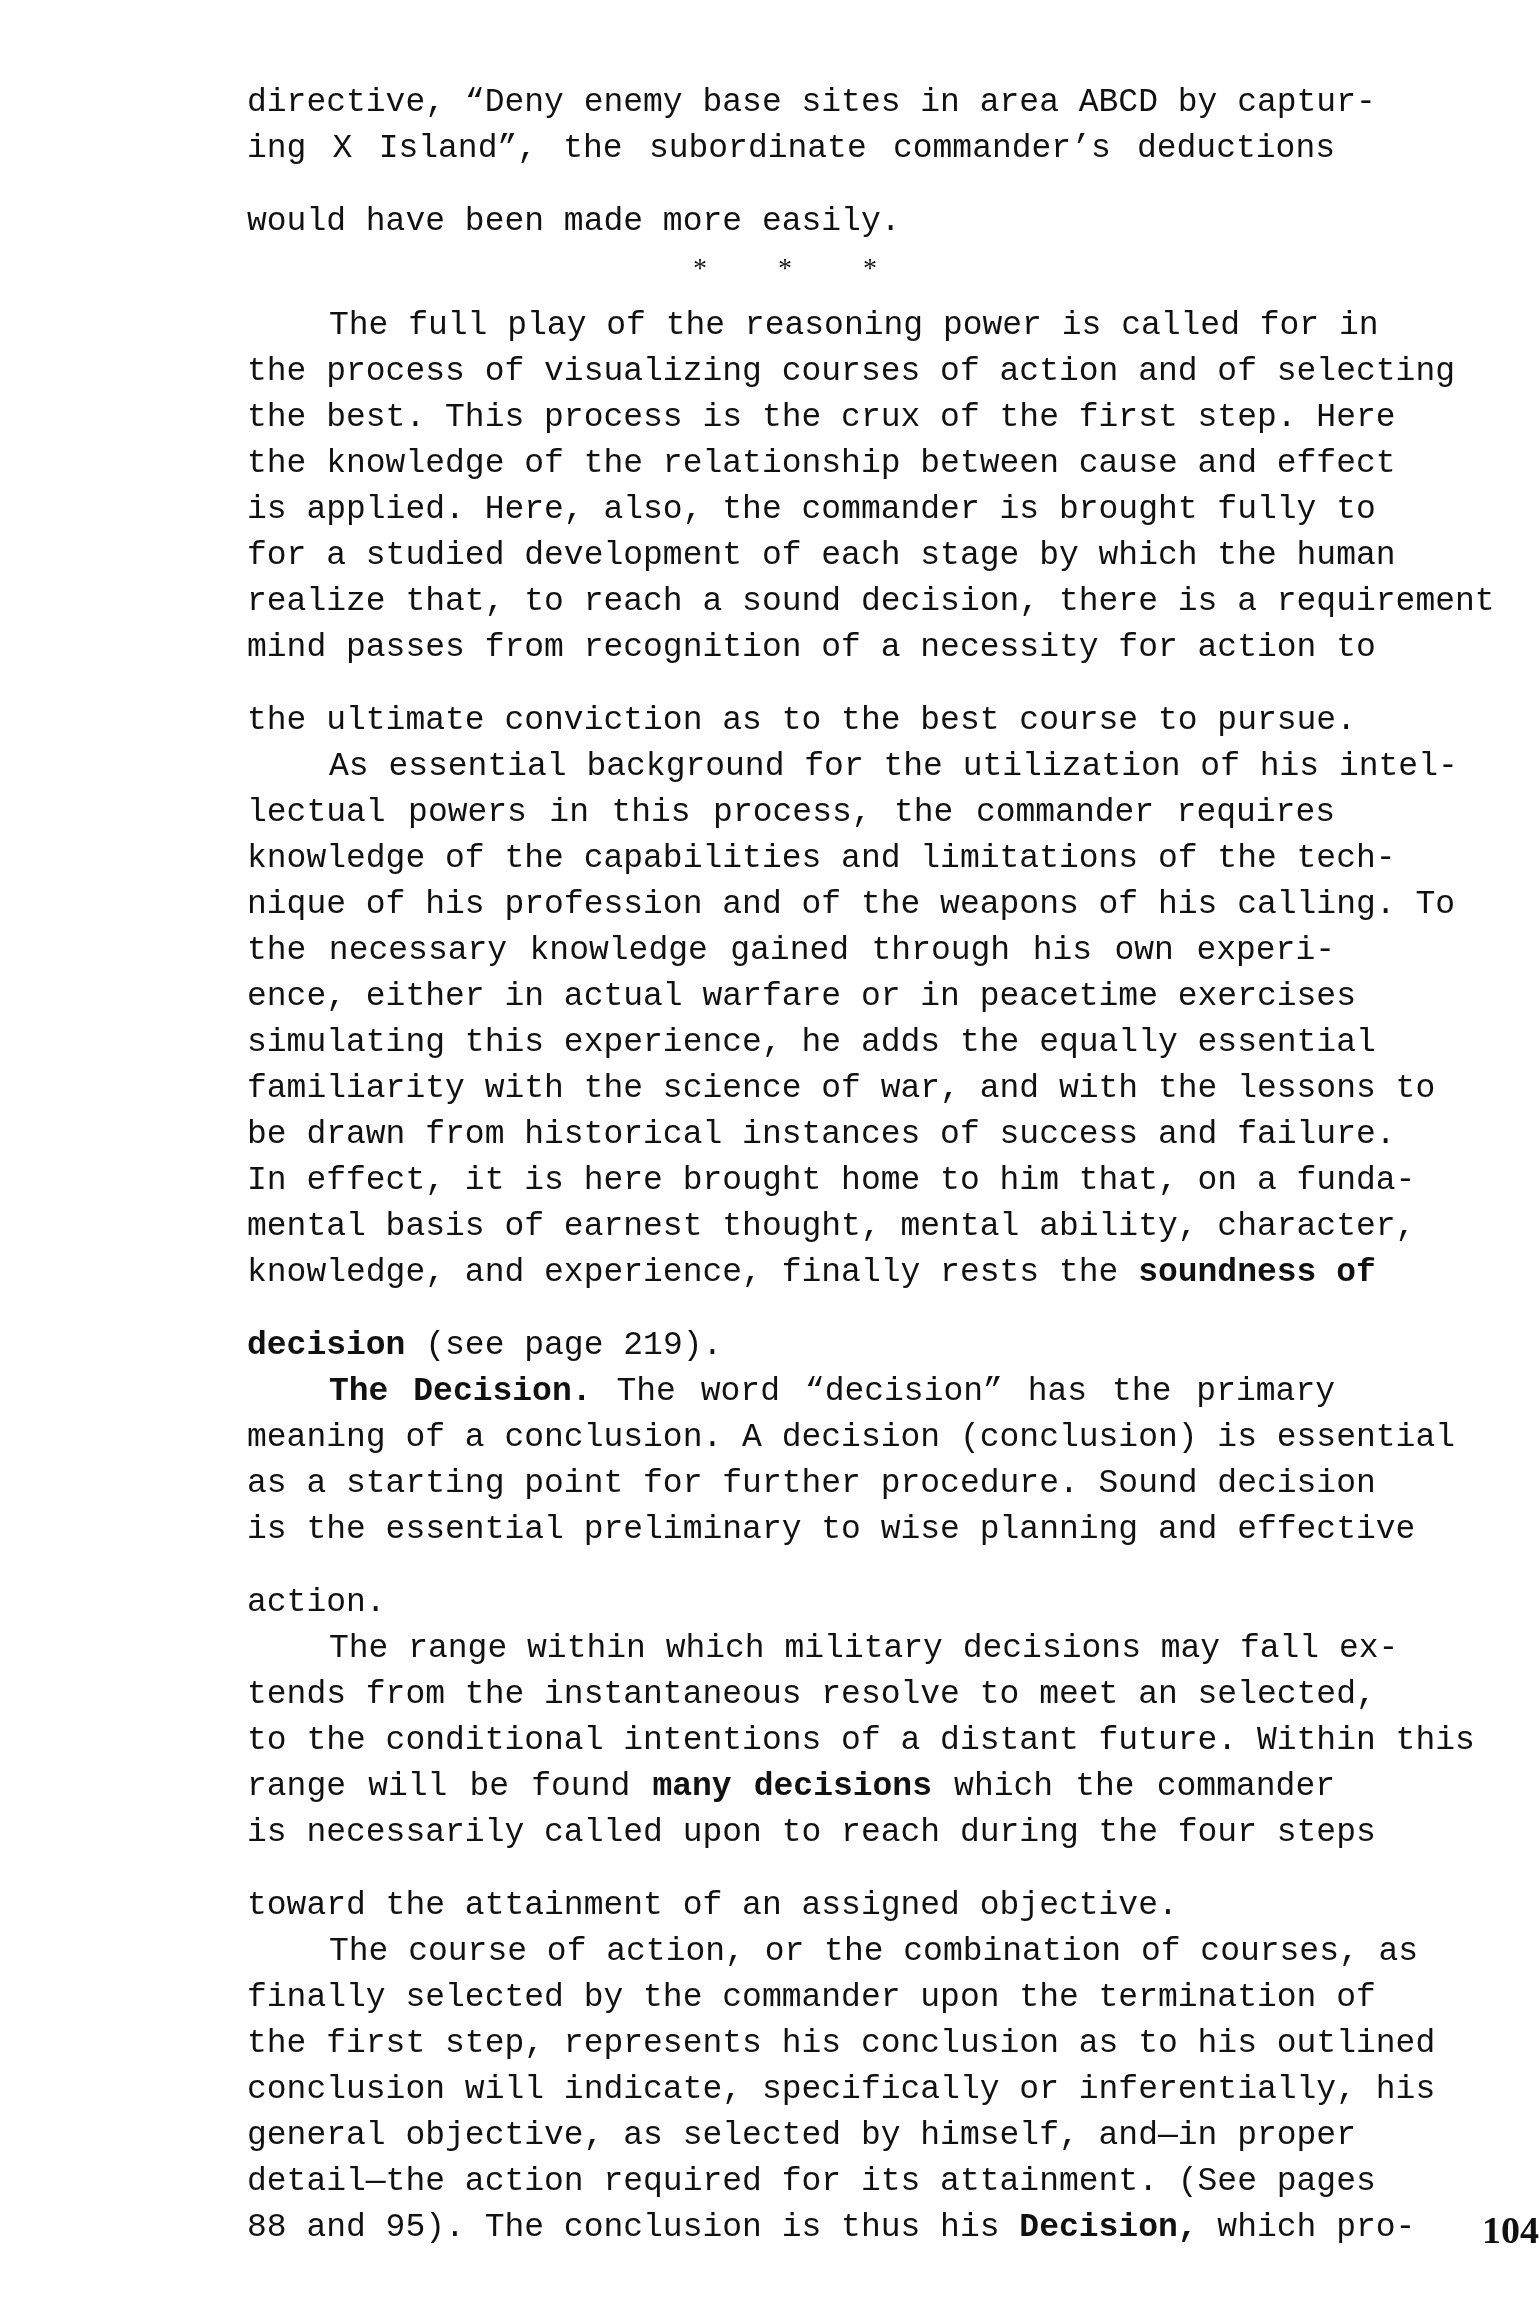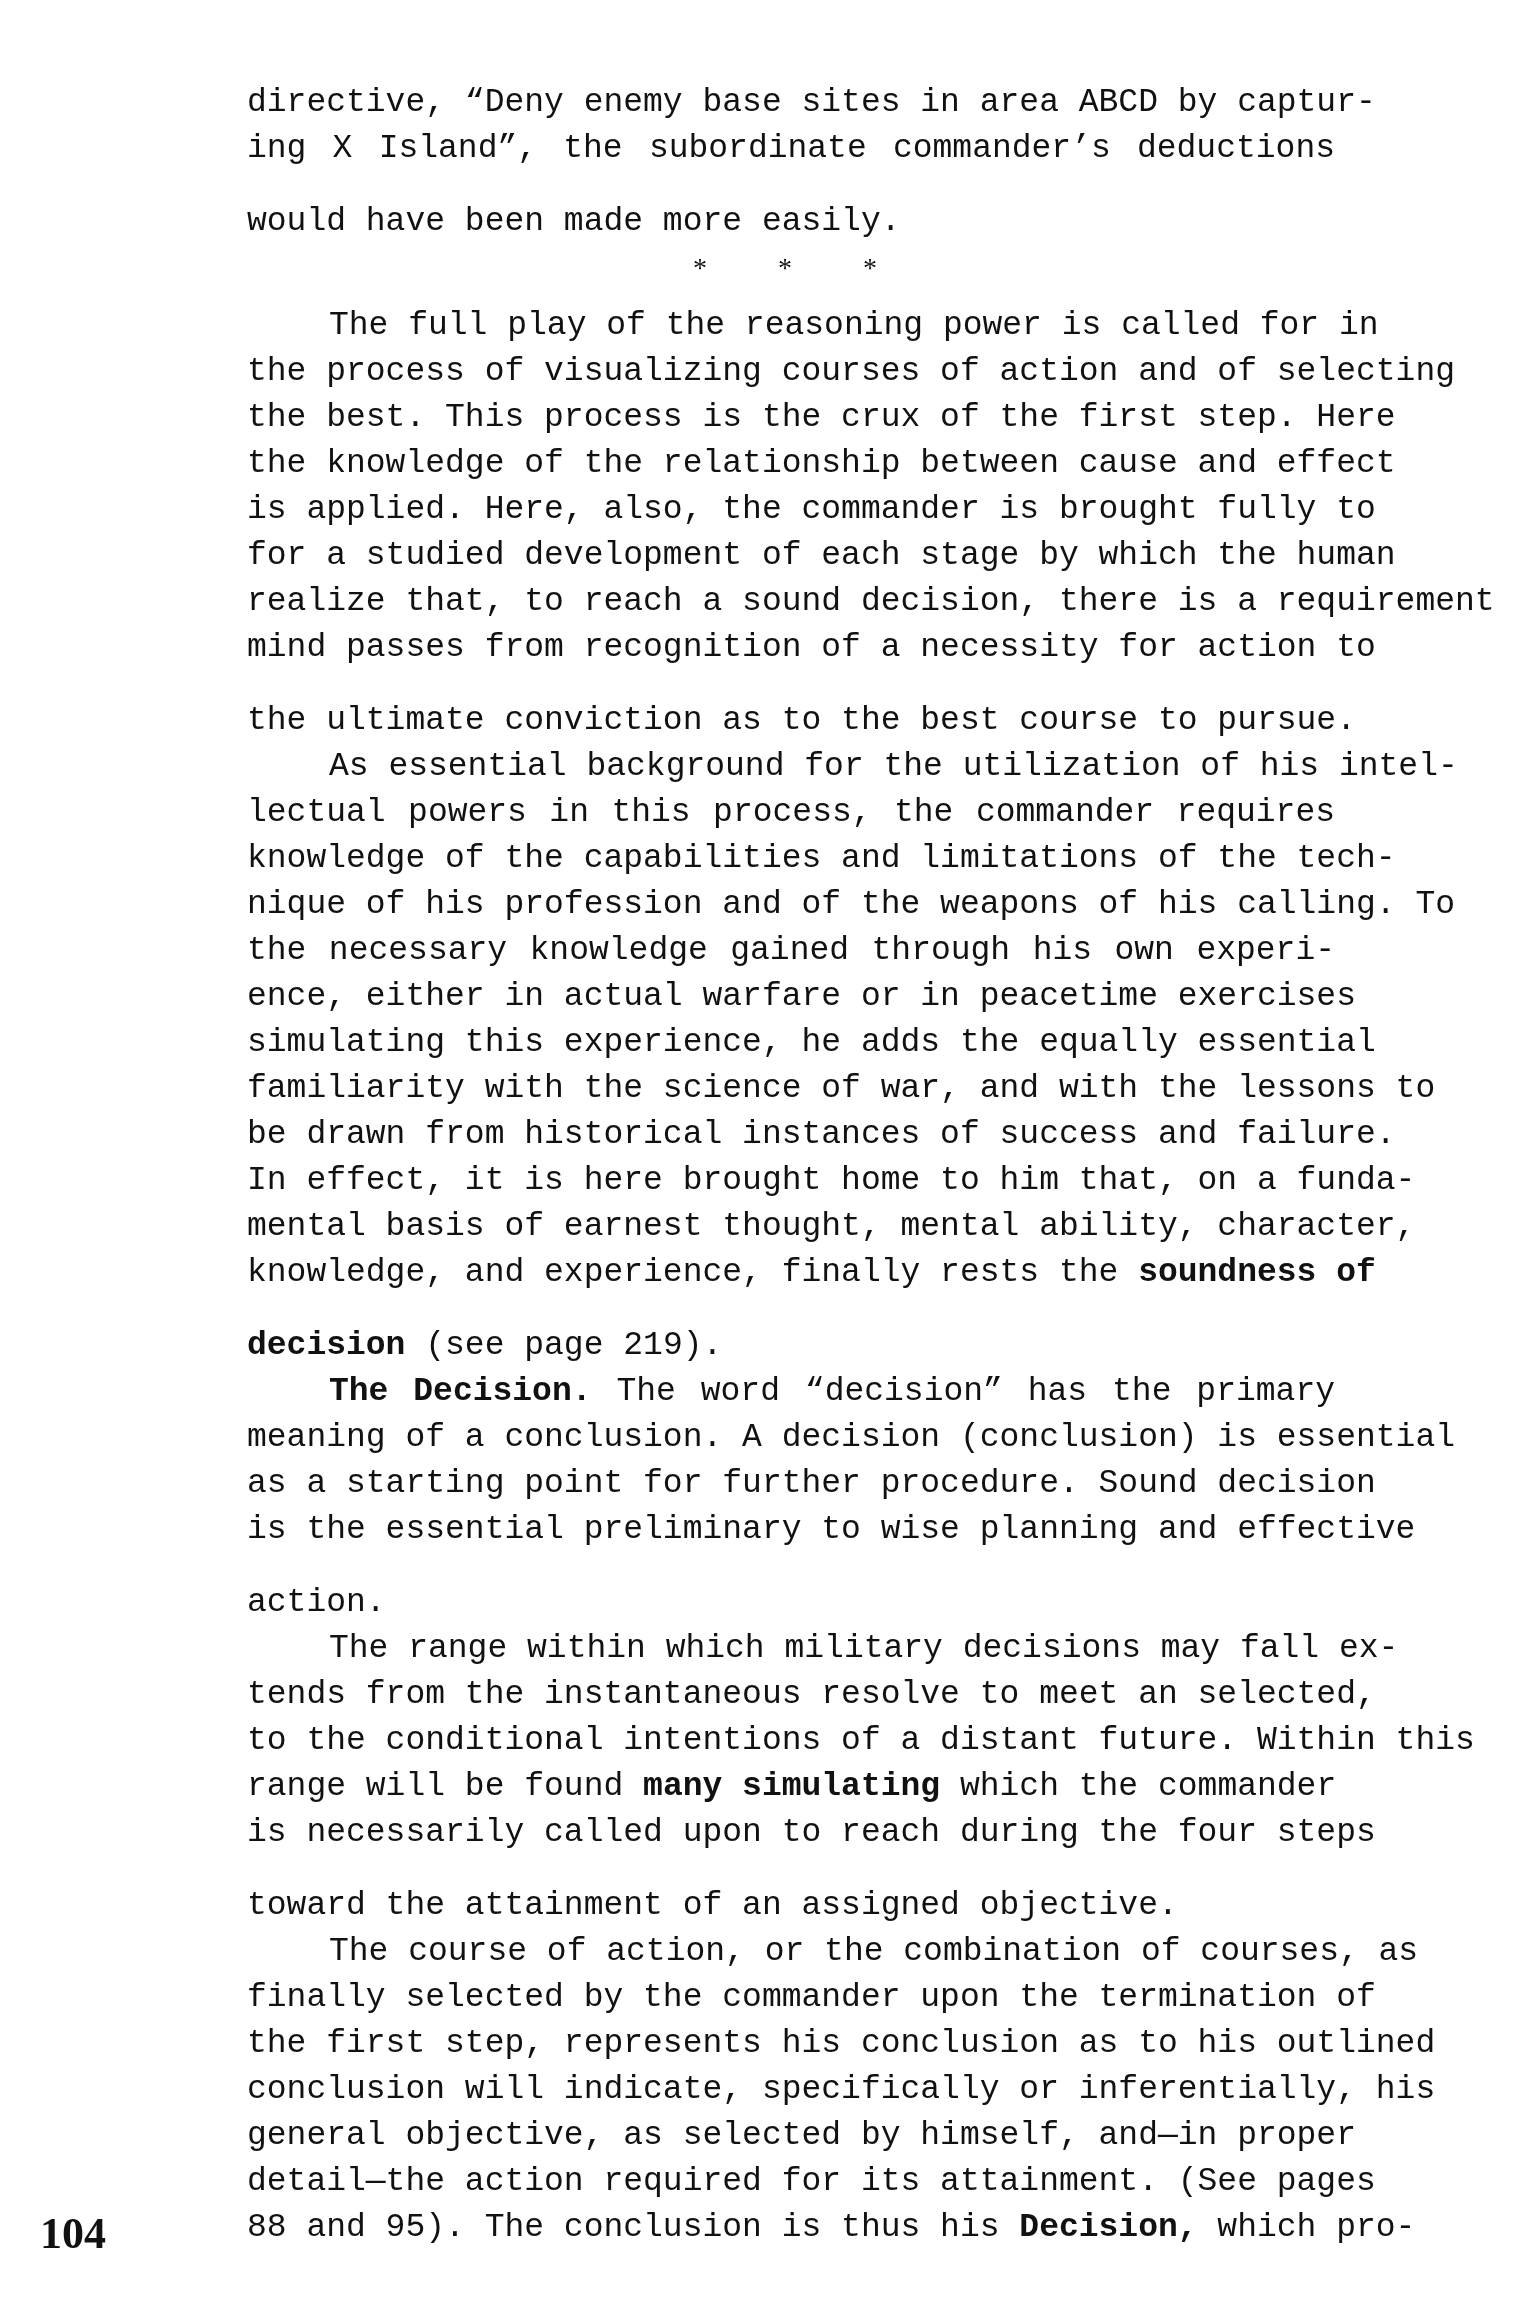--- a/index.html
+++ b/index.html
@@ -9,22 +9,22 @@
     font-family: "Liberation Serif", "DejaVu Serif", serif;
     font-size: 33px; line-height: 46px; color: #111;
   }
   .line { display: block; text-align: justify; text-align-last: justify; white-space: nowrap; height: 46px; overflow: visible; font-family: Liberation Mono, monospace; }
   .line.last { text-align-last: left; margin-top: 27px; }
   .line.indent { padding-left: 82px; }
   .para-gap { height: 12px; }
   .stars { text-align: center; letter-spacing: 32px; font-size: 28px; height: 46px; line-height: 46px; margin-left: 20px; }
   b { font-weight: bold; }
   .pagenum {
-    position: absolute; left: 0; width: 1539px; top: 2208px; text-align: left;
-    font-family: "Liberation Serif", "DejaVu Serif", serif; font-weight: bold; font-size: 44px; color: #111;
+    position: absolute; left: 0; width: 1539px; top: 2208px; text-align: right;
+    font-family: "Liberation Serif", "DejaVu Serif", serif; font-weight: bold; font-size: 38px; color: #111;
     padding-left: 40px; box-sizing: border-box;
   }
   .seg { white-space: pre; }
 </style>
 </head>
 <body>
 
 <div class="page">
 
   <div>
@@ -69,21 +69,21 @@
     <span class="line">meaning of a conclusion. A decision (conclusion) is essential</span>
     <span class="line">as a starting point for further procedure. Sound decision</span>
     <span class="line">is the essential preliminary to wise planning and effective</span>
     <span class="line last">action.</span>
   </div>
 
   <div>
     <span class="line indent">The range within which military decisions may fall ex-</span>
     <span class="line">tends from the instantaneous resolve to meet an selected,</span>
     <span class="line">to the conditional intentions of a distant future. Within this</span>
-    <span class="line"><span class="seg">range will be found </span><b>many simulating</b><span class="seg"> which the commander</span></span>
+    <span class="line"><span class="seg">range will be found </span><b>many decisions</b><span class="seg"> which the commander</span></span>
     <span class="line">is necessarily called upon to reach during the four steps</span>
     <span class="line last">toward the attainment of an assigned objective.</span>
   </div>
 
   <div>
     <span class="line indent">The course of action, or the combination of courses, as</span>
     <span class="line">finally selected by the commander upon the termination of</span>
     <span class="line">the first step, represents his conclusion as to his outlined</span>
     <span class="line">conclusion will indicate, specifically or inferentially, his</span>
     <span class="line">general objective, as selected by himself, and—in proper</span>

